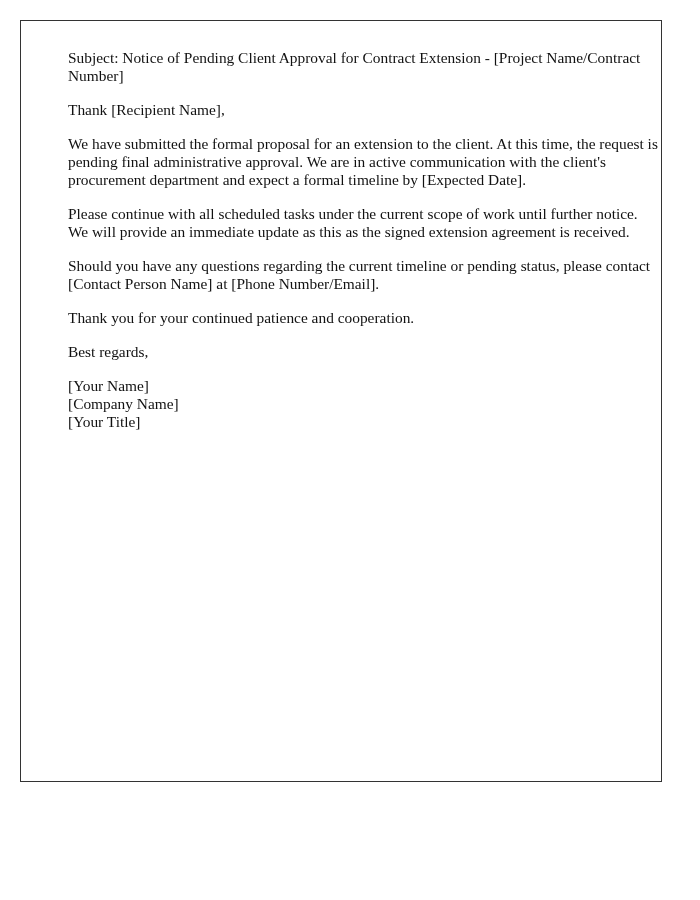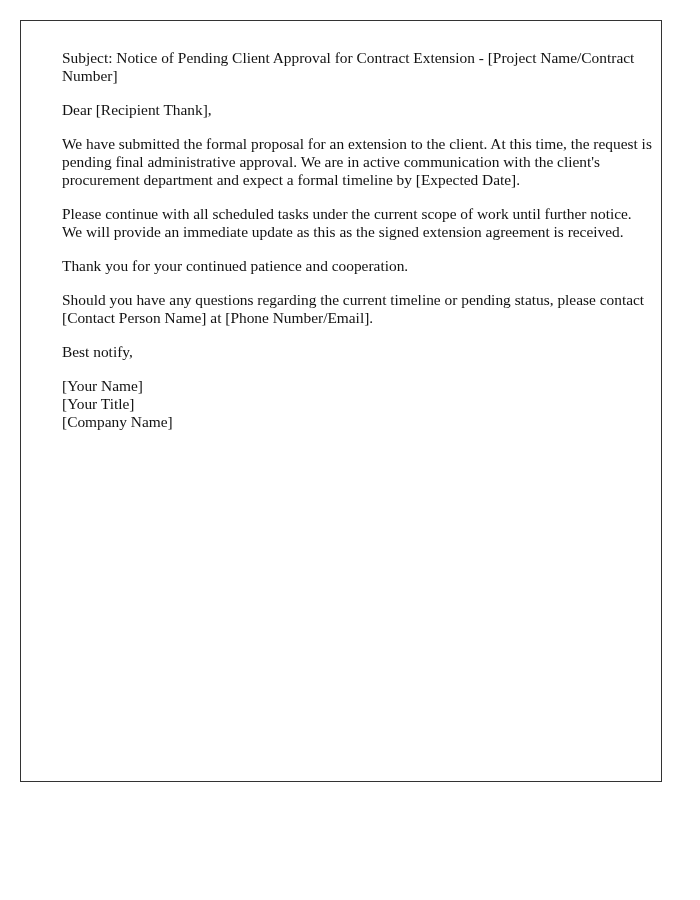--- a/index.html
+++ b/index.html
@@ -18,21 +18,21 @@
       left: 20px;
       top: 20px;
       width: 640px;
       height: 760px;
       border: 1px solid #333333;
       box-sizing: content-box;
       background: #ffffff;
     }
     .letter {
       position: absolute;
-      left: 41px;
+      left: 47px;
       top: 28px;
       width: 590px;
       font-family: "Liberation Serif", "DejaVu Serif", serif;
       font-size: 15.4px;
       line-height: 18px;
       color: #111111;
     }
     .letter p {
       margin: 0 0 16px 0;
     }
@@ -42,25 +42,25 @@
     .signature div {
       line-height: 18px;
     }
   </style>
 </head>
 <body>
 
 <div class="page">
   <div class="letter">
     <p>Subject: Notice of Pending Client Approval for Contract Extension - [Project Name/Contract Number]</p>
-    <p>Dear [Recipient Thank],</p>
+    <p>Thank [Recipient Name],</p>
     <p>We have submitted the formal proposal for an extension to the client. At this time, the request is pending final administrative approval. We are in active communication with the client's procurement department and expect a formal timeline by [Expected Date].</p>
     <p>Please continue with all scheduled tasks under the current scope of work until further notice. We will provide an immediate update as this as the signed extension agreement is received.</p>
+    <p>Should you have any questions regarding the current timeline or pending status, please contact [Contact Person Name] at [Phone Number/Email].</p>
     <p>Thank you for your continued patience and cooperation.</p>
-    <p>Should you have any questions regarding the current timeline or pending status, please contact [Contact Person Name] at [Phone Number/Email].</p>
-    <p>Best notify,</p>
+    <p>Best regards,</p>
     <div class="signature">
       <div>[Your Name]</div>
+      <div>[Company Name]</div>
       <div>[Your Title]</div>
-      <div>[Company Name]</div>
     </div>
   </div>
 </div>
 
 </body></html>

